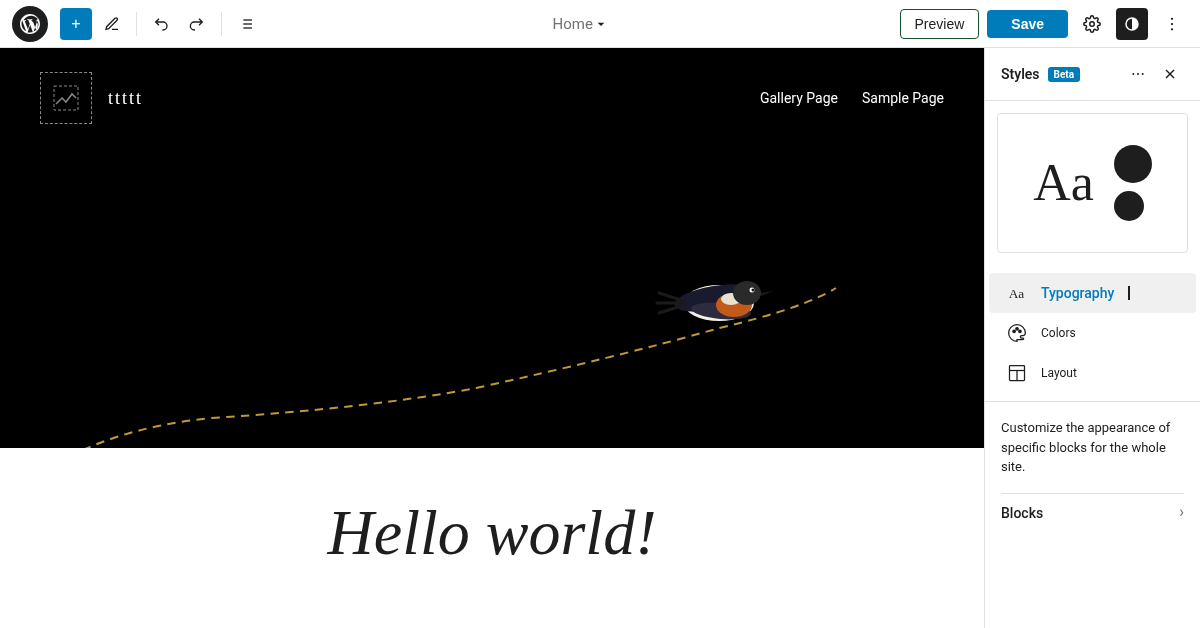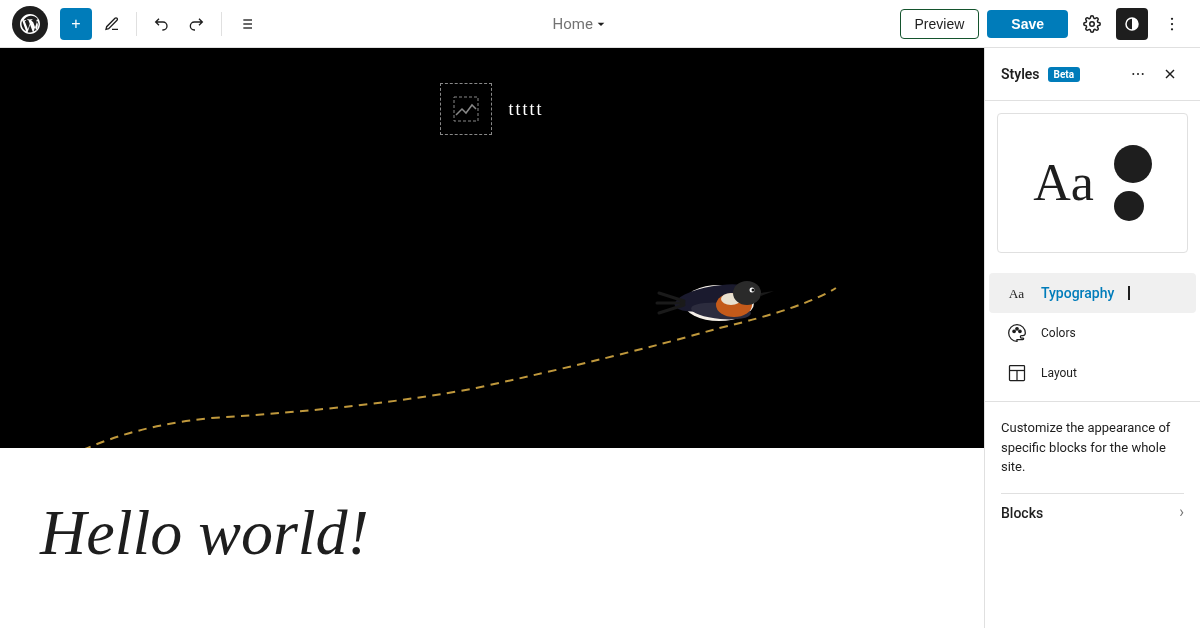--- a/index.html
+++ b/index.html
@@ -99,23 +99,22 @@
     .hero {
       background: #000;
       height: 400px;
       position: relative;
       overflow: hidden;
     }
 
     .hero-nav {
       display: flex;
       align-items: center;
-      padding: 35px 40px;
+      padding: 24px 40px;
       gap: 24px;
-      flex-direction: column;
     }
 
     .site-title-area {
       display: flex; align-items: center; gap: 16px;
     }
 
     .site-logo-placeholder {
       width: 52px; height: 52px;
       border: 1px dashed #888;
       display: flex; align-items: center; justify-content: center;
@@ -159,20 +158,21 @@
       padding: 48px 40px;
       background: #fff;
     }
 
     .hello-world {
       font-size: 64px;
       font-family: Georgia, 'Times New Roman', serif;
       font-weight: 400;
       color: #1e1e1e;
       font-style: italic;
+      text-align: center;
     }
 
     
     .right-panel {
       width: 216px;
       background: #fff;
       border-left: 1px solid #e0e0e0;
       display: flex;
       flex-direction: column;
       flex-shrink: 0;
@@ -424,20 +424,24 @@
           <div class="site-title-area">
             <div class="site-logo-placeholder">
 
               <svg width="28" height="28" viewBox="0 0 28 28" fill="none" stroke="#888" stroke-width="1">
                 <rect x="2" y="2" width="24" height="24" stroke-dasharray="3,2"></rect>
                 <polyline points="4,20 10,14 14,18 20,10 24,14" stroke="#888" stroke-width="1.5" fill="none"></polyline>
               </svg>
             </div>
             <span class="site-title">ttttt</span>
           </div>
+          <div class="nav-links">
+            <span class="nav-link">Gallery Page</span>
+            <span class="nav-link">Sample Page</span>
+          </div>
         </div>
 
         <div class="bird-container">
           <svg class="dashed-path" viewBox="0 0 930 400" preserveAspectRatio="none">
             <path d="M 30 430 Q 100 380 200 370 Q 350 360 450 340 Q 580 310 680 280 Q 760 260 790 240" stroke="#d4a843" stroke-width="2" stroke-dasharray="8,6" fill="none" opacity="0.9"></path>
           </svg>
 
           <svg style="position:absolute; width:140px; height:110px; top:195px; right:195px;" viewBox="0 0 140 110">
 
             <ellipse cx="70" cy="60" rx="35" ry="18" fill="#f5f0e8"></ellipse>

